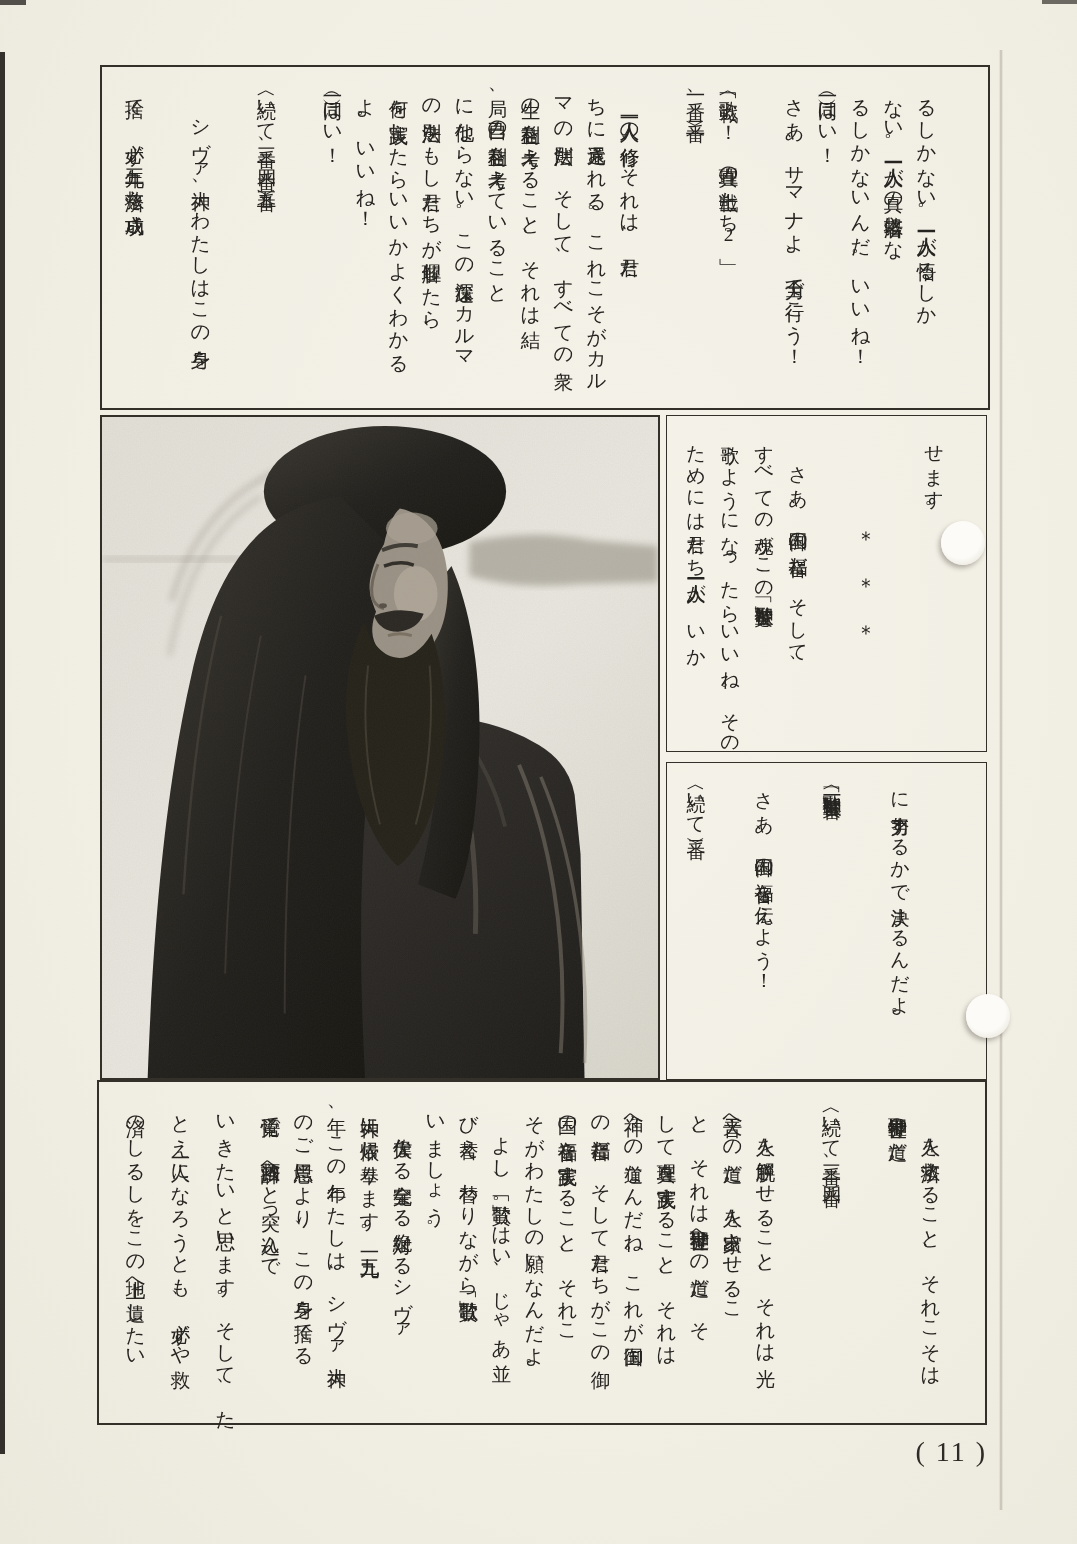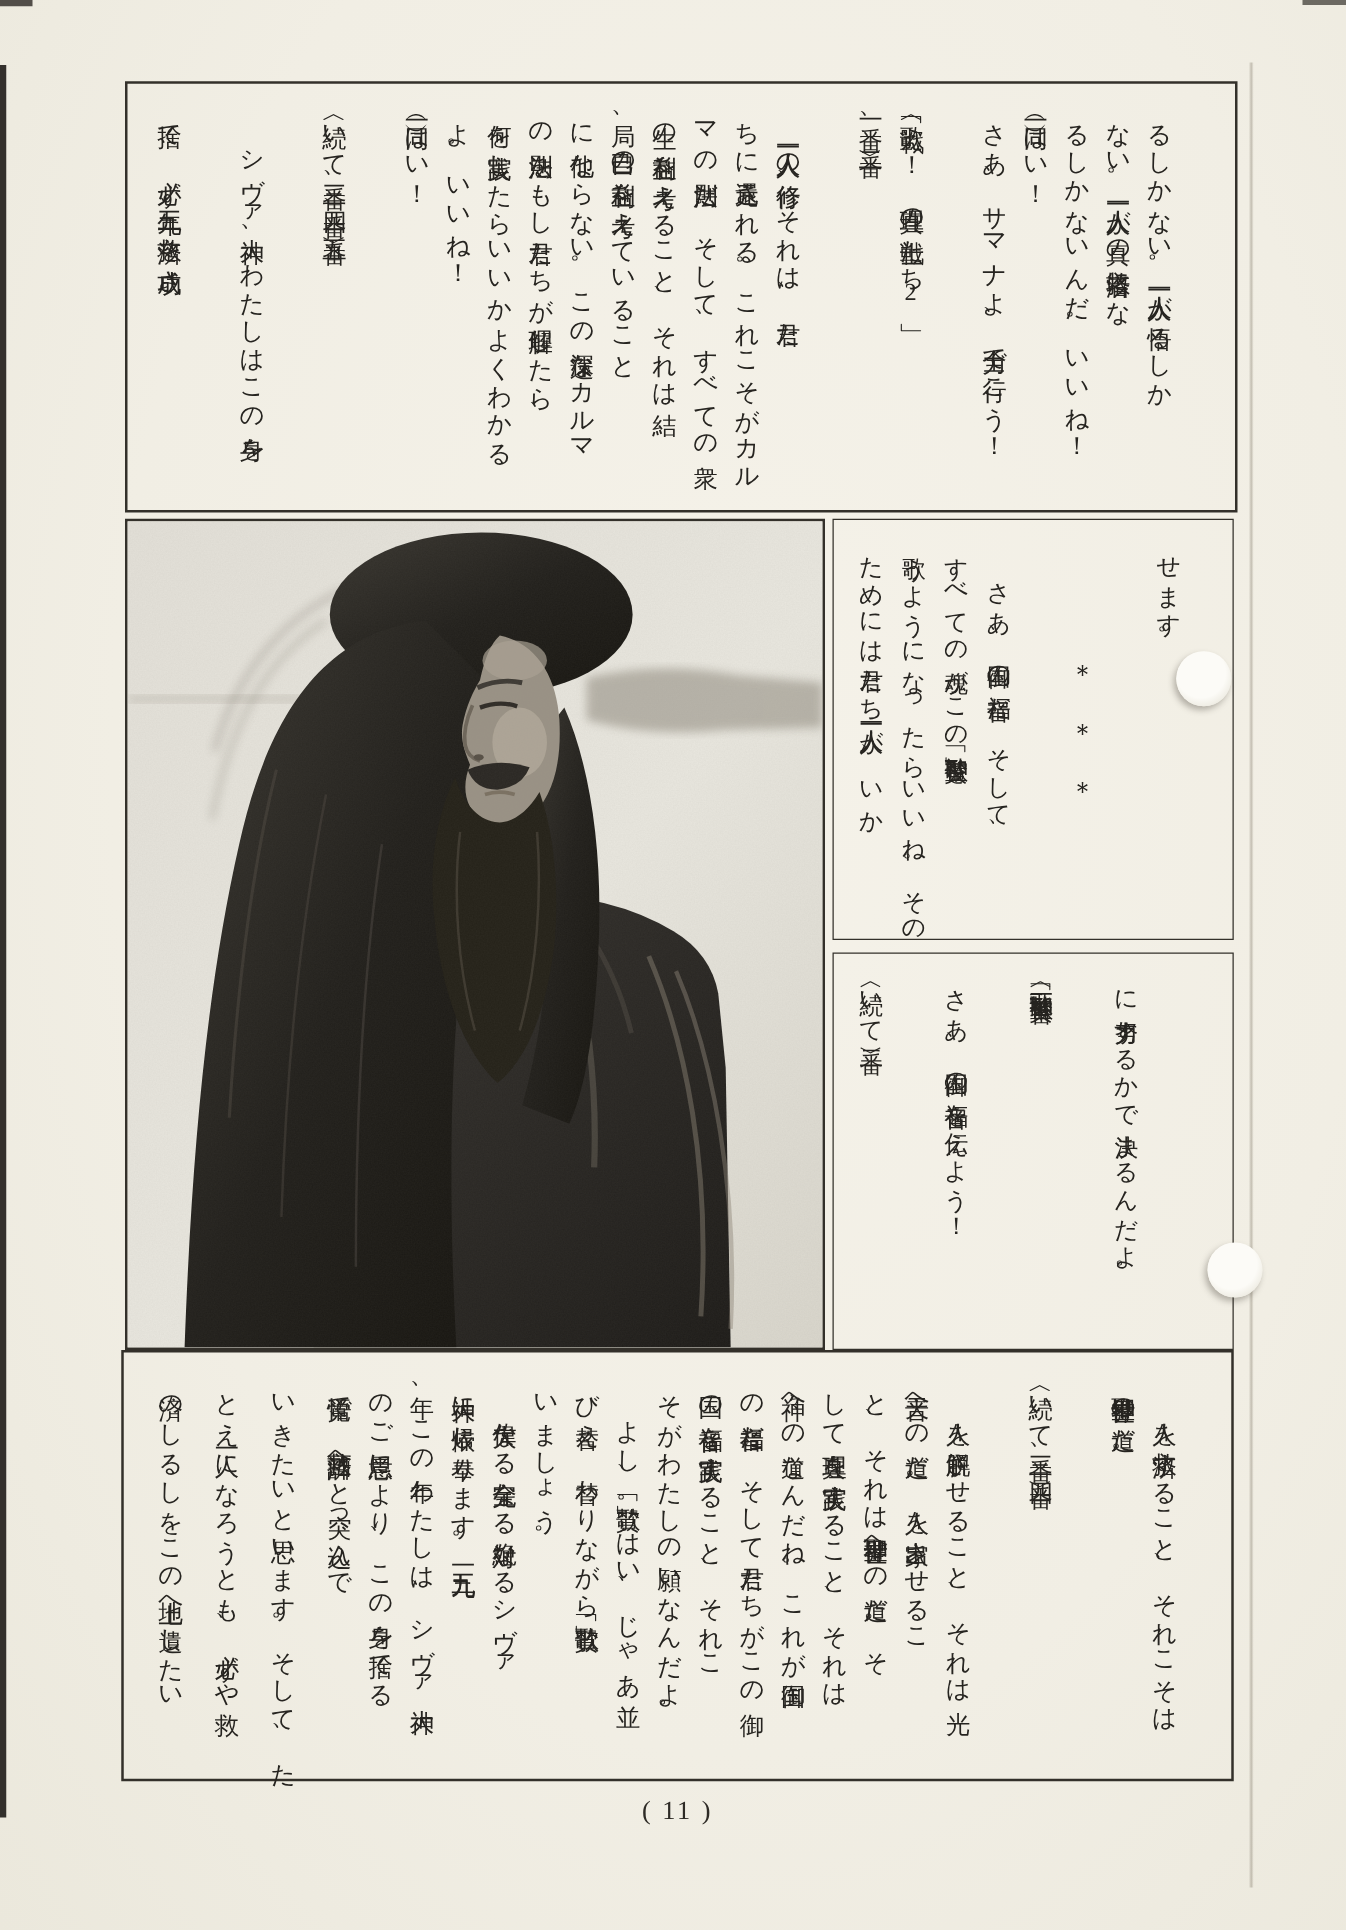--- a/index.html
+++ b/index.html
@@ -26,21 +26,21 @@
   .mid-lower-box .vbox{ padding:16px 28px 14px 12px; font-size:19px;}
   .bottom-box .vbox{ padding:20px 42px 10px 8px; }
   .vline{ line-height:33px; white-space:nowrap; }
   .mid-upper-box .vline,.mid-lower-box .vline{ line-height:34px; }
   .indent{ text-indent:21px; }
   .loose{ margin-left:12px; }
   .stars{ text-indent:85px; letter-spacing:26px; font-size:21px; }
 
   .page-number{
     position:absolute; left:97px; top:1436px; width:890px;
-    text-align:center; font-size:21px; letter-spacing:2px; color:#2e2b26;
+    text-align:right; font-size:28px; letter-spacing:2px; color:#2e2b26;
   }
   .punch-hole{
     position:absolute; width:44px; height:44px; border-radius:50%; z-index:6;
     background:radial-gradient(circle at 45% 40%, #fcfbf7 0 55%, #f1efe7 72%, #d6d2c4 100%);
     box-shadow:-2px 3px 5px rgba(60,55,45,.35);
   }
   .hole-1{ left:941px; top:521px; }
   .hole-2{ left:966px; top:994px; }
   .scan-edge-left{ position:absolute; left:0; top:52px; width:5px; height:1402px; background:#1f1c18; opacity:.9; z-index:4;}
   .speck-top-left{ position:absolute; left:0; top:0; width:26px; height:5px; background:#2a2723; opacity:.8;}

